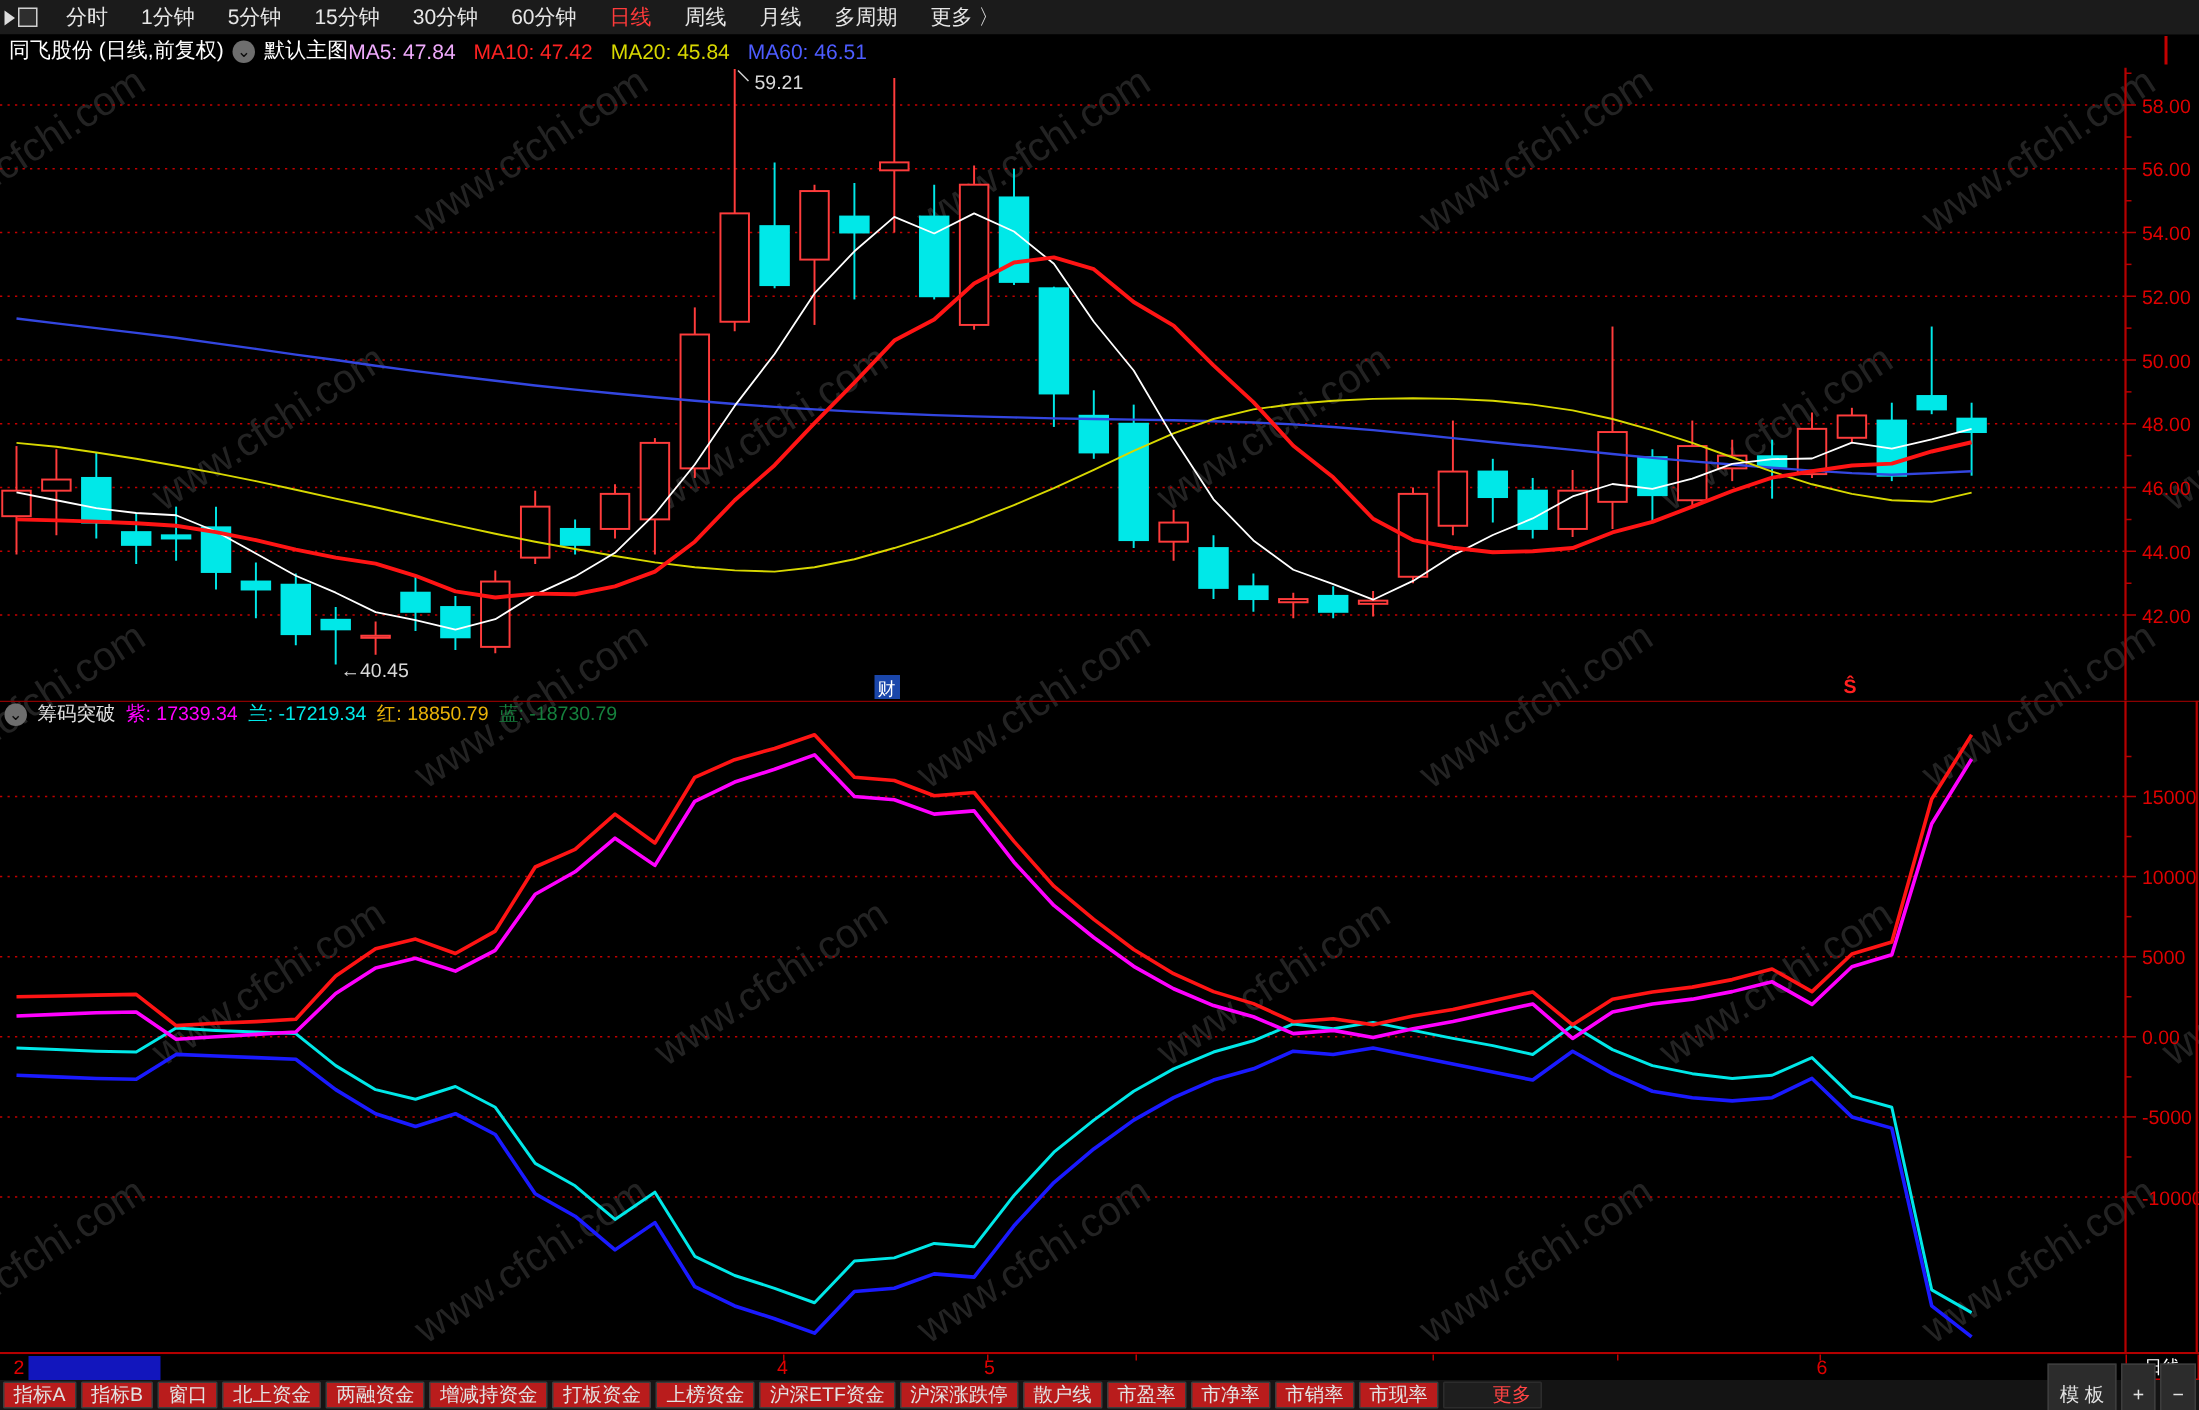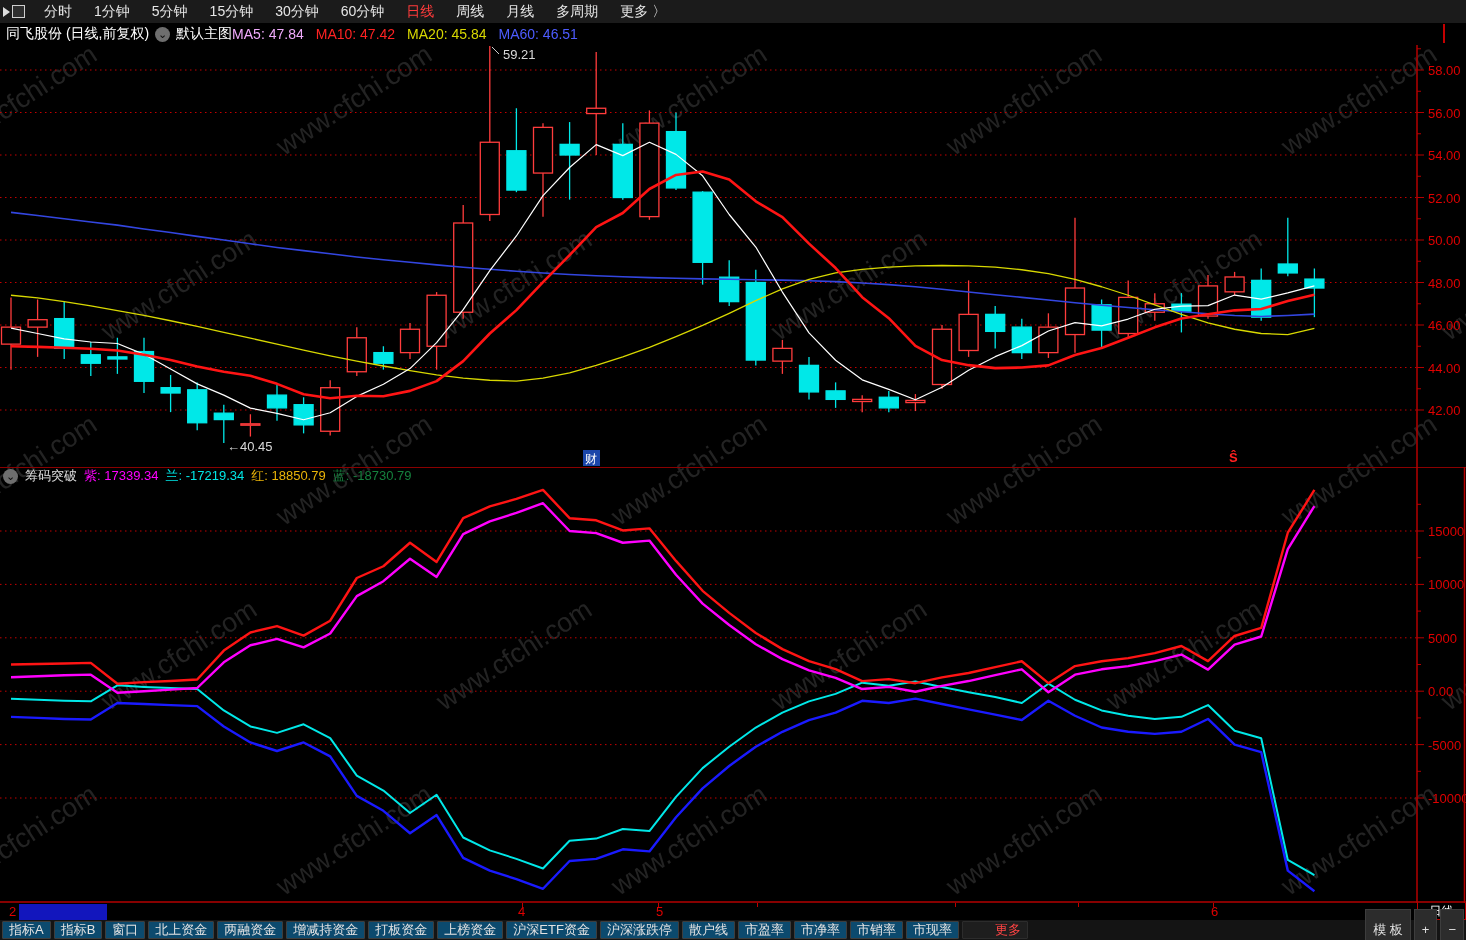--- a/index.html
+++ b/index.html
@@ -38,21 +38,21 @@
   
   #daterow{position:absolute;left:0;top:903px;width:1466px;height:17px;background:#000;font-size:13px;color:#e00000;}
   #date-badge{position:absolute;left:19px;top:1px;background:#1216bd;color:#fff;padding:16px 3px;height:15px;line-height:15px;}
   .dlabel{position:absolute;top:1px;}
   .dtick{position:absolute;top:0;width:1px;height:4px;background:#c00000;}
   #subframe-label{position:absolute;left:1417px;top:0;width:47px;height:16px;border:1px solid #c00000;border-top:none;
                   color:#fff;font-size:12px;display:flex;align-items:center;justify-content:center;background:#000;}
   
   #bottombar{position:absolute;left:0;top:920px;width:1466px;height:20px;background:#141414;display:flex;align-items:center;font-size:13px;color:#e2e2e2;}
   #bmenu{display:flex;align-items:center;gap:3px;margin-left:2px;}
-  .bitem{background:#0c4a6e;border:1px solid #3d3d3d;border-radius:1px;padding:0 6px;height:16px;line-height:15px;white-space:nowrap;}
+  .bitem{background:#b91c1c;border:1px solid #3d3d3d;border-radius:1px;padding:0 6px;height:16px;line-height:15px;white-space:nowrap;}
   .bitem.accent{color:#ff4444;background:#1e1e1e;border-color:#2c2c2c;padding-left:32px;}
   #bright{margin-left:auto;display:flex;align-items:center;gap:3px;margin-right:2px;}
   .bsq{background:#2c2c2c;border:1px solid #3d3d3d;height:16px;line-height:15px;padding:12px 7px;}
 </style>
 </head>
 <body>
 
 <div id="app">
 
   <div id="menubar">

